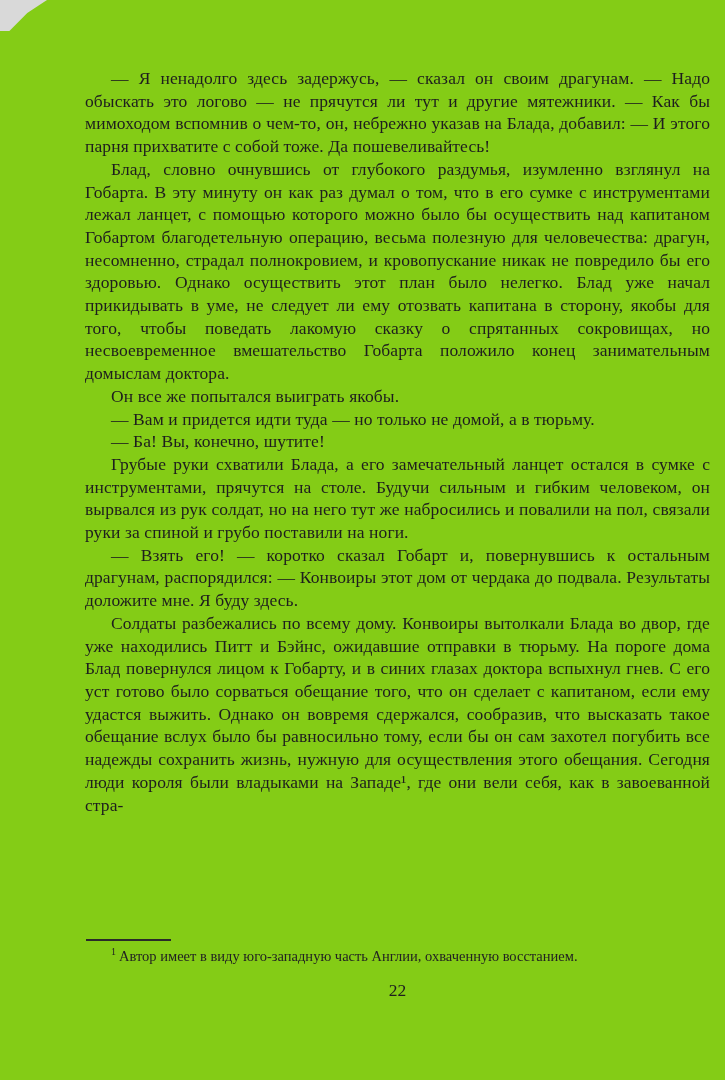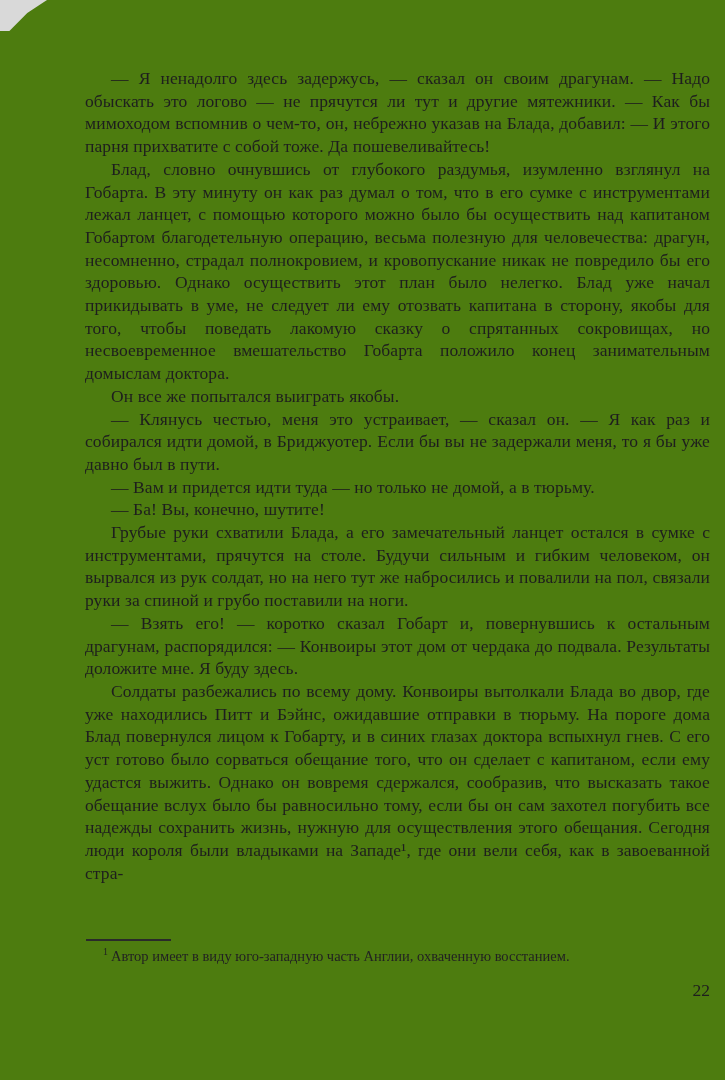--- a/index.html
+++ b/index.html
@@ -11,21 +11,21 @@
       height: 1080px;
       background: #ffffff;
       font-family: "Liberation Serif", "DejaVu Serif", serif;
       color: #1e1e1e;
       -webkit-font-smoothing: antialiased;
     }
     .book-page {
       position: relative;
       width: 725px;
       height: 1080px;
-      background: #4d7c0f;
+      background: #84cc16;
       overflow: hidden;
     }
     
     .scan-artifact {
       position: absolute;
       left: 0;
       top: 0;
       width: 47px;
       height: 31px;
       background: #d9d9d9;
@@ -49,55 +49,54 @@
     .footnote-rule {
       position: absolute;
       left: 86px;
       top: 939px;
       width: 85px;
       height: 1.5px;
       background: #2a2a2a;
     }
     .footnote {
       position: absolute;
-      left: 77px;
+      left: 85px;
       top: 947px;
       width: 625px;
       font-size: 14.5px;
       line-height: 18px;
       text-indent: 26px;
       color: #222222;
     }
     .footnote sup {
       font-size: 10px;
       line-height: 0;
       margin-right: 3px;
     }
     .page-number {
       position: absolute;
       left: 85px;
       top: 980px;
       width: 625px;
-      text-align: right;
+      text-align: center;
       font-size: 17.5px;
       color: #1e1e1e;
     }
   </style>
 </head>
 <body>
 
 <div class="book-page">
 
   <div class="scan-artifact"></div>
 
   <main class="text-block">
     <p>— Я ненадолго здесь задержусь, — сказал он своим драгунам. — Надо обыскать это логово — не прячутся ли тут и другие мятежники. — Как бы мимоходом вспомнив о чем-то, он, небрежно указав на Блада, добавил: — И этого парня прихватите с собой тоже. Да пошевеливайтесь!</p>
     <p>Блад, словно очнувшись от глубокого раздумья, изумленно взглянул на Гобарта. В эту минуту он как раз думал о том, что в его сумке с инструментами лежал ланцет, с помощью которого можно было бы осуществить над капитаном Гобартом благодетельную операцию, весьма полезную для человечества: драгун, несомненно, страдал полнокровием, и кровопускание никак не повредило бы его здоровью. Однако осуществить этот план было нелегко. Блад уже начал прикидывать в уме, не следует ли ему отозвать капитана в сторону, якобы для того, чтобы поведать лакомую сказку о спрятанных сокровищах, но несвоевременное вмешательство Гобарта положило конец занимательным домыслам доктора.</p>
     <p>Он все же попытался выиграть якобы.</p>
-    <p>— Клянусь честью, меня это устраивает, — сказал он. — Я как раз и собирался идти домой, в Бриджуотер. Если бы вы не задержали меня, то я бы уже давно был в пути.</p>
     <p>— Вам и придется идти туда — но только не домой, а в тюрьму.</p>
     <p>— Ба! Вы, конечно, шутите!</p>
     <p>Грубые руки схватили Блада, а его замечательный ланцет остался в сумке с инструментами, прячутся на столе. Будучи сильным и гибким человеком, он вырвался из рук солдат, но на него тут же набросились и повалили на пол, связали руки за спиной и грубо поставили на ноги.</p>
     <p>— Взять его! — коротко сказал Гобарт и, повернувшись к остальным драгунам, распорядился: — Конвоиры этот дом от чердака до подвала. Результаты доложите мне. Я буду здесь.</p>
     <p>Солдаты разбежались по всему дому. Конвоиры вытолкали Блада во двор, где уже находились Питт и Бэйнс, ожидавшие отправки в тюрьму. На пороге дома Блад повернулся лицом к Гобарту, и в синих глазах доктора вспыхнул гнев. С его уст готово было сорваться обещание того, что он сделает с капитаном, если ему удастся выжить. Однако он вовремя сдержался, сообразив, что высказать такое обещание вслух было бы равносильно тому, если бы он сам захотел погубить все надежды сохранить жизнь, нужную для осуществления этого обещания. Сегодня люди короля были владыками на Западе¹, где они вели себя, как в завоеванной стра-</p>
   </main>
 
   <div class="footnote-rule"></div>
 
   <div class="footnote">

